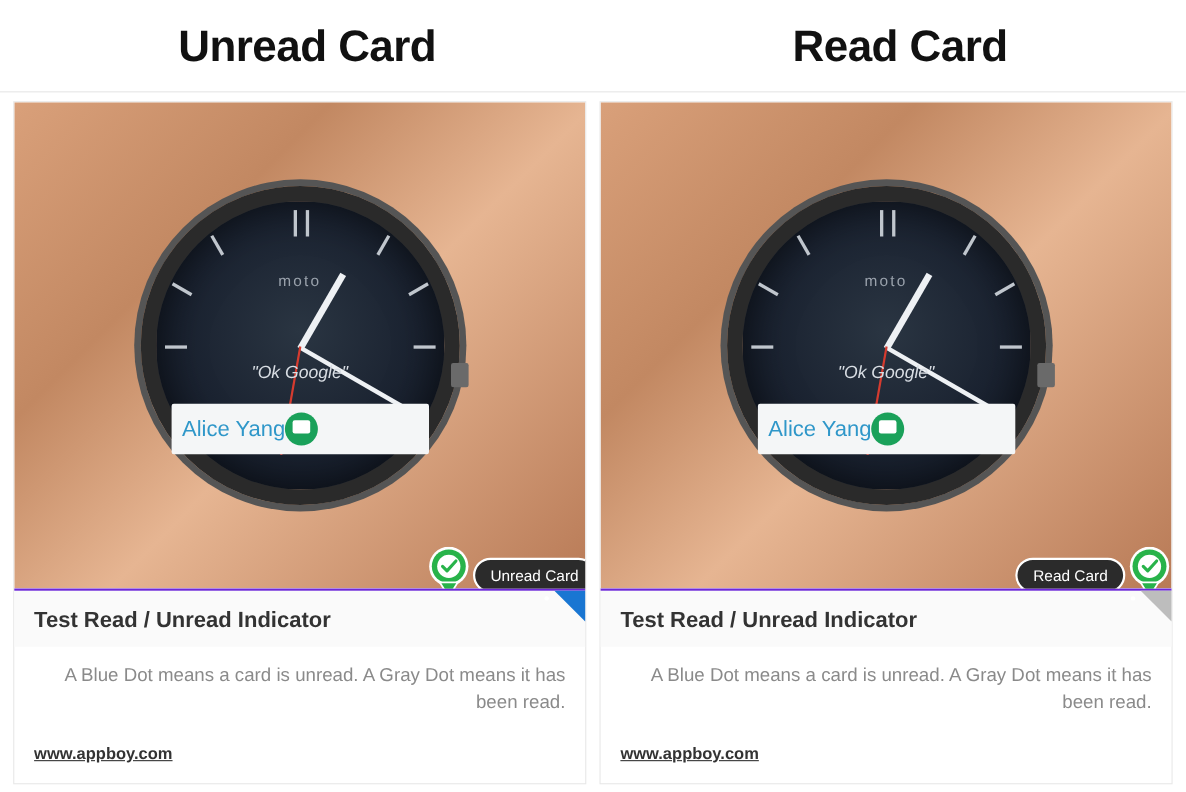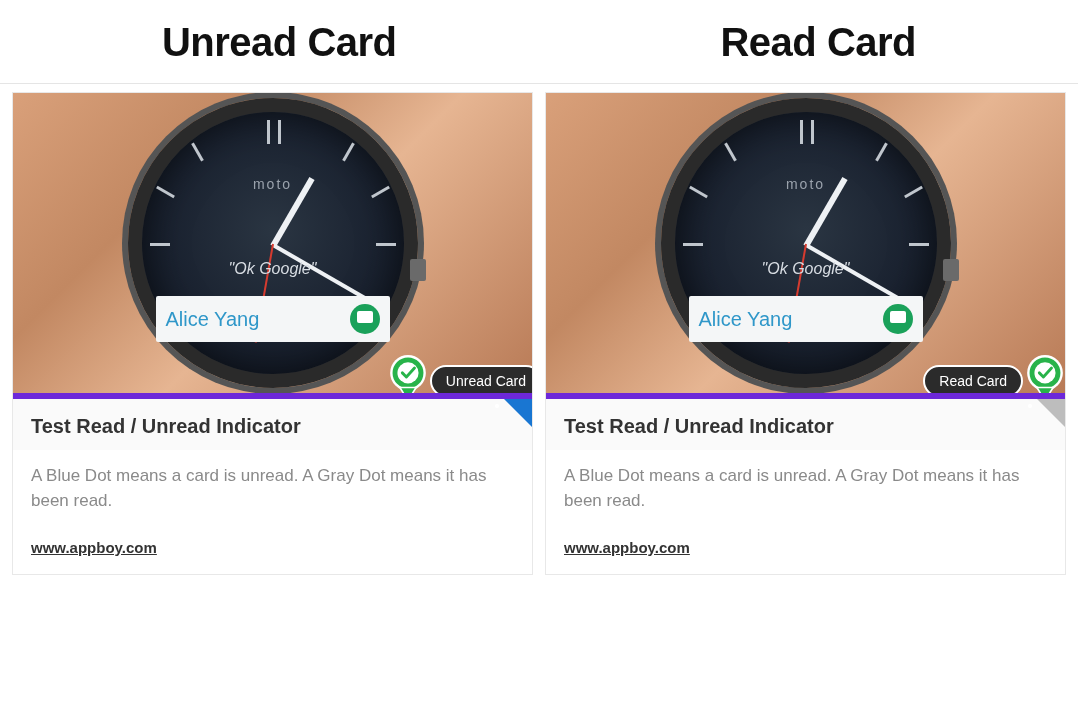--- a/index.html
+++ b/index.html
@@ -30,21 +30,21 @@
   .card {
     flex: 1;
     background: #fff;
     border: 1px solid #e8e8e8;
     display: flex;
     flex-direction: column;
     position: relative;
   }
   .card-image {
     width: 100%;
-    height: 300px;
+    height: 442px;
     position: relative;
     overflow: hidden;
   }
   
   .hand-bg {
     position: absolute; inset: 0;
     background: linear-gradient(135deg, #d9a07a 0%, #c28862 30%, #e6b592 55%, #b87a56 100%);
   }
   .watch-face {
     position: absolute;
@@ -85,21 +85,21 @@
   }
   .hand-sec {
     position: absolute; left: 50%; top: 50%;
     width: 100px; height: 2px; background: #d63b2f;
     transform-origin: 0 50%; transform: rotate(100deg);
   }
   .notif-strip {
     position: absolute; left: 14px; right: 14px; bottom: 32px;
     height: 46px; background: #f4f6f7;
     border-radius: 2px;
-    display: flex; align-items: center; justify-content: space-between;
+    display: flex; align-items: center; justify-content: flex-start;
     padding: 0 10px;
   }
   .notif-name { color: #2f97c9; font-size: 20px; font-weight: 400; }
   .hangouts {
     width: 30px; height: 30px; background: #1aa15a; border-radius: 50%;
     position: relative;
   }
   .hangouts:after {
     content: ""; position: absolute; left: 7px; top: 7px;
     width: 16px; height: 12px; background: #fff; border-radius: 2px;
@@ -132,21 +132,21 @@
     border-radius: 999px;
     border: 2px solid #fff;
     white-space: nowrap;
     margin: 0 -4px;
   }
   
   .card-header {
     position: relative;
     padding: 16px 18px 12px;
     background: #fafafa;
-    border-top: 6px solid #6d28d9;
+    border-top: 2px solid #6d28d9;
   }
   .card-title {
     font-size: 20px;
     font-weight: 700;
     color: #333;
   }
   .corner {
     position: absolute;
     top: 0; right: 0;
     width: 0; height: 0;
@@ -158,20 +158,21 @@
   .corner-dot {
     position: absolute; top: 5px; right: 5px;
     width: 4px; height: 4px; border-radius: 50%;
     background: #fff;
   }
   .card-desc {
     padding: 14px 18px 16px;
     font-size: 17px;
     line-height: 1.45;
     color: #8a8a8a;
+    text-align: right;
   }
   .card-footer {
     padding: 10px 18px 18px;
     font-size: 15px;
     font-weight: 700;
     color: #333;
     text-decoration: underline;
   }
 </style>
 </head>

